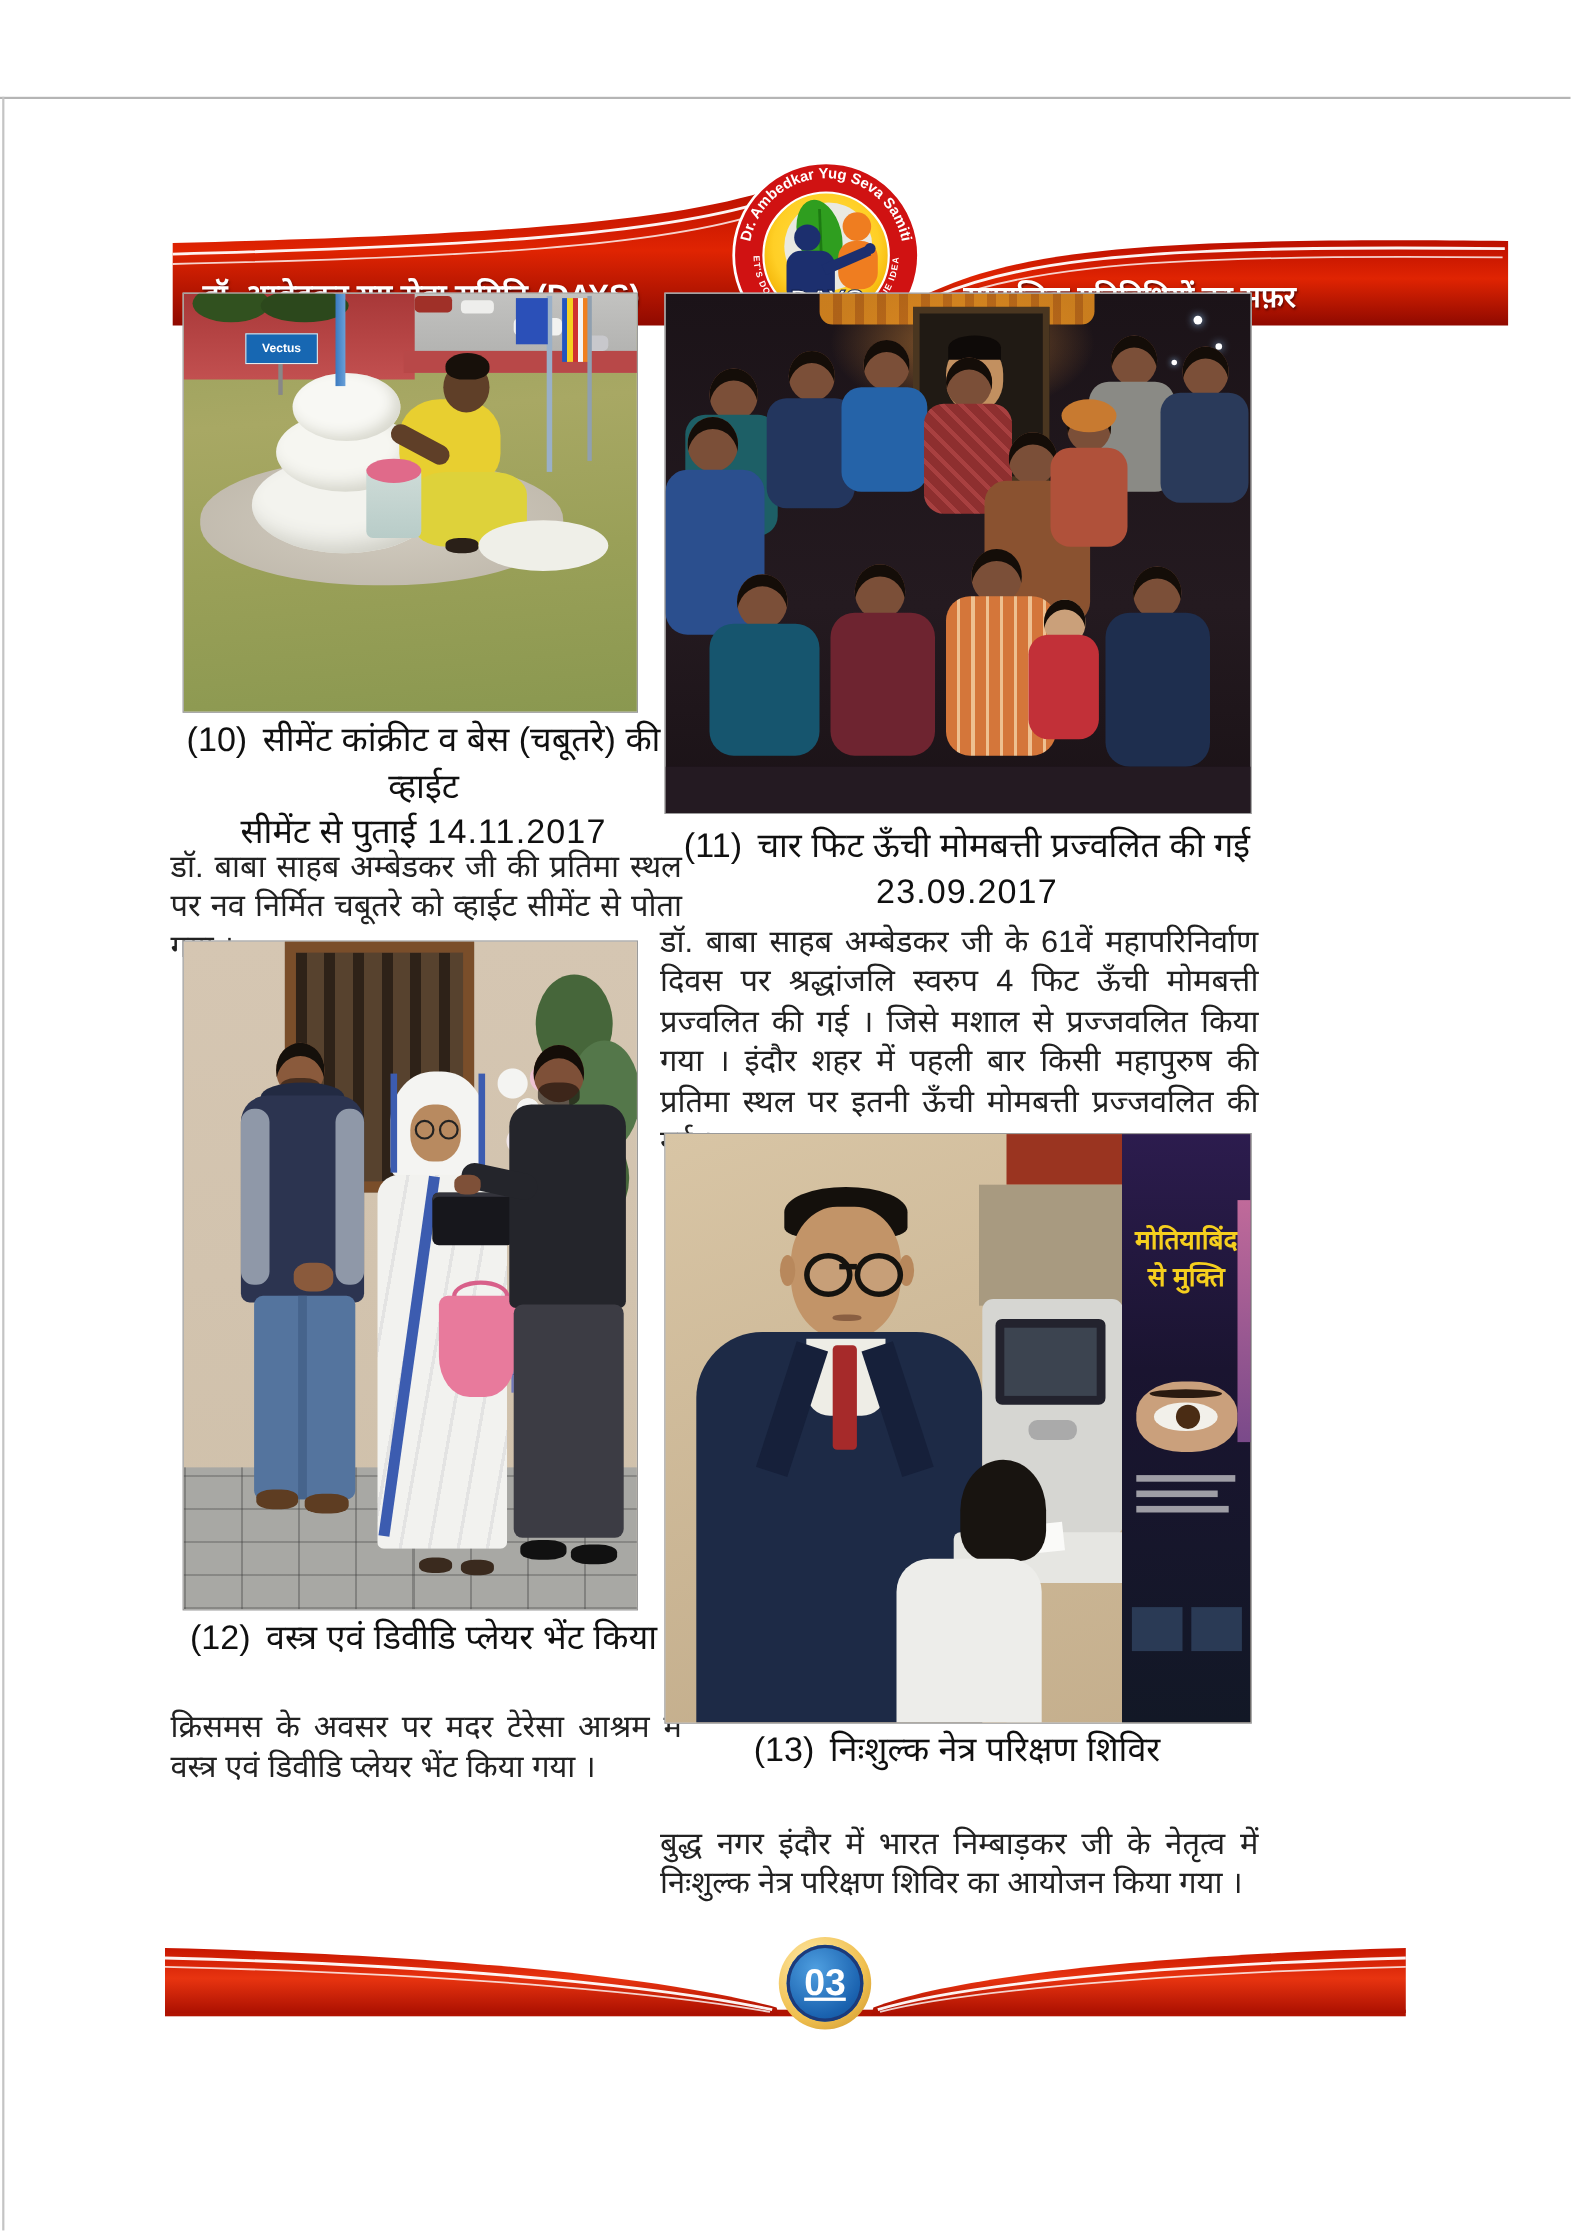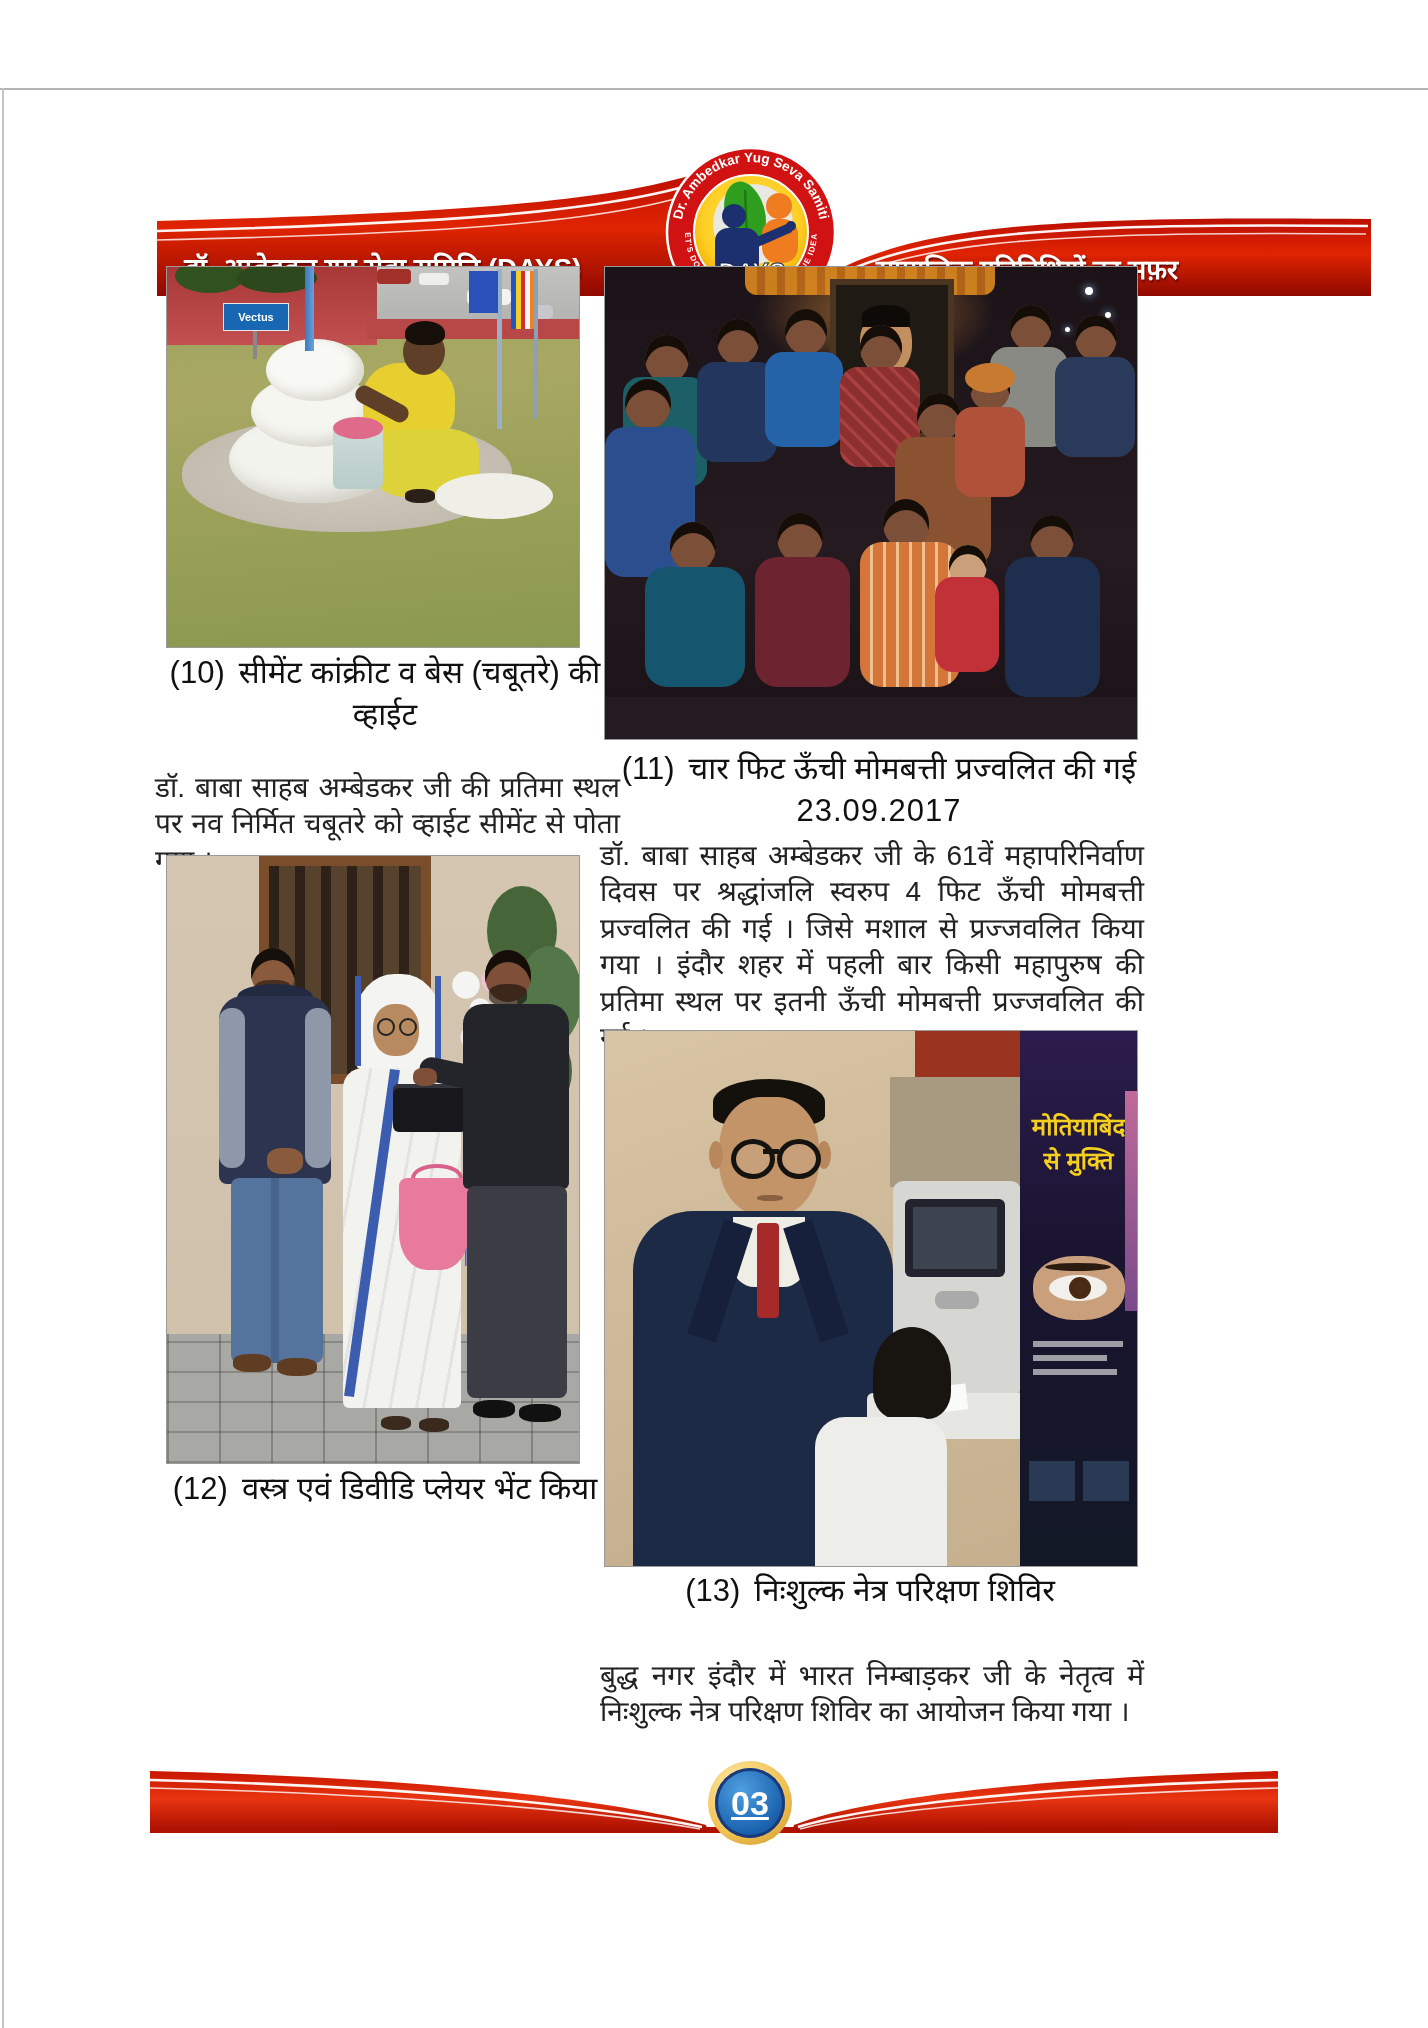--- a/index.html
+++ b/index.html
@@ -116,20 +116,21 @@
     <div class="s" style="left:268px;top:206px;width:118px;height:46px;border-radius:50%;background:#efefe8;"></div>
     <div class="s" style="left:330px;top:2px;width:5px;height:160px;background:#9ab0c8;"></div>
     <div class="s" style="left:302px;top:4px;width:29px;height:42px;background:#2b50b8;"></div>
     <div class="s" style="left:344px;top:4px;width:24px;height:58px;
          background:linear-gradient(90deg,#2255c0 0 20%,#f5d020 20% 40%,#d03030 40% 60%,#f5f5f5 60% 80%,#f08020 80% 100%);"></div>
     <div class="s" style="left:367px;top:2px;width:4px;height:150px;background:#90a0b0;"></div>
   </div>
 
   <div class="caption" style="left:150px;top:652px;width:470px;">
     <div class="cap-line1"><span class="cap-num">(10)</span><span>सीमेंट कांक्रीट व बेस (चबूतरे) की व्हाईट</span></div>
+    <div class="cap-line2"><span>सीमेंट से पुताई</span><span class="cap-date">14.11.2017</span></div>
   </div>
   <div class="body-text" style="left:155px;top:770px;width:465px;">डॉ. बाबा साहब अम्बेडकर जी की प्रतिमा स्थल पर नव निर्मित चबूतरे को व्हाईट सीमेंट से पोता गया ।</div>
 
   <div class="photo" style="left:604px;top:266px;width:532px;height:472px;">
     <div class="s" style="inset:0;background:linear-gradient(#1b1318,#241a20 60%,#1a1216);"></div>
     <div class="s" style="left:150px;top:-20px;width:240px;height:130px;border-radius:50%;
          background:radial-gradient(closest-side,rgba(250,160,60,.55),rgba(250,160,60,0));"></div>
     <div class="s" style="left:140px;top:0;width:250px;height:28px;border-radius:0 0 12px 12px;
          background:repeating-linear-gradient(90deg,#e8901f 0 12px,#c87018 12px 20px);opacity:.85;"></div>
     <div class="s" style="left:225px;top:12px;width:112px;height:148px;background:#201a14;border:6px solid #4a3620;"></div>
@@ -235,20 +236,21 @@
     <div class="s" style="left:252px;top:206px;width:70px;height:24px;border-radius:12px;background:#24252b;transform:rotate(12deg);"></div>
     <div class="s" style="left:246px;top:212px;width:24px;height:18px;border-radius:40%;background:#7e5038;"></div>
     <div class="s" style="left:300px;top:330px;width:100px;height:212px;background:#3c3c44;border-radius:8px;"></div>
     <div class="s" style="left:306px;top:544px;width:42px;height:18px;border-radius:40%;background:#111;"></div>
     <div class="s" style="left:352px;top:548px;width:42px;height:18px;border-radius:40%;background:#111;"></div>
   </div>
 
   <div class="caption" style="left:150px;top:1468px;width:470px;">
     <div class="cap-line1"><span class="cap-num">(12)</span><span>वस्त्र एवं डिवीडि प्लेयर भेंट किया</span></div>
   </div>
+  <div class="body-text" style="left:155px;top:1552px;width:465px;">क्रिसमस के अवसर पर मदर टेरेसा आश्रम में वस्त्र एवं डिवीडि प्लेयर भेंट किया गया ।</div>
 
   <div class="photo" style="left:604px;top:1030px;width:532px;height:535px;">
     <div class="s" style="inset:0;background:linear-gradient(160deg,#d8c5a5,#c4ae8c);"></div>
 
     <div class="s" style="left:0;top:0;width:310px;height:535px;background:linear-gradient(160deg,#d8c5a5,#c2ac8a);"></div>
     <div class="s" style="left:108px;top:48px;width:112px;height:46px;border-radius:50% 50% 20% 20%;background:#14100c;"></div>
     <div class="s" style="left:114px;top:66px;width:100px;height:120px;border-radius:42% 42% 46% 46%;background:#c29468;"></div>
     <div class="s" style="left:104px;top:110px;width:14px;height:28px;border-radius:50%;background:#b8885c;"></div>
     <div class="s" style="left:212px;top:110px;width:14px;height:28px;border-radius:50%;background:#b8885c;"></div>
     <div class="s" style="left:126px;top:108px;width:34px;height:30px;border:5px solid #15130f;border-radius:50%;background:rgba(240,240,235,.12);"></div>

